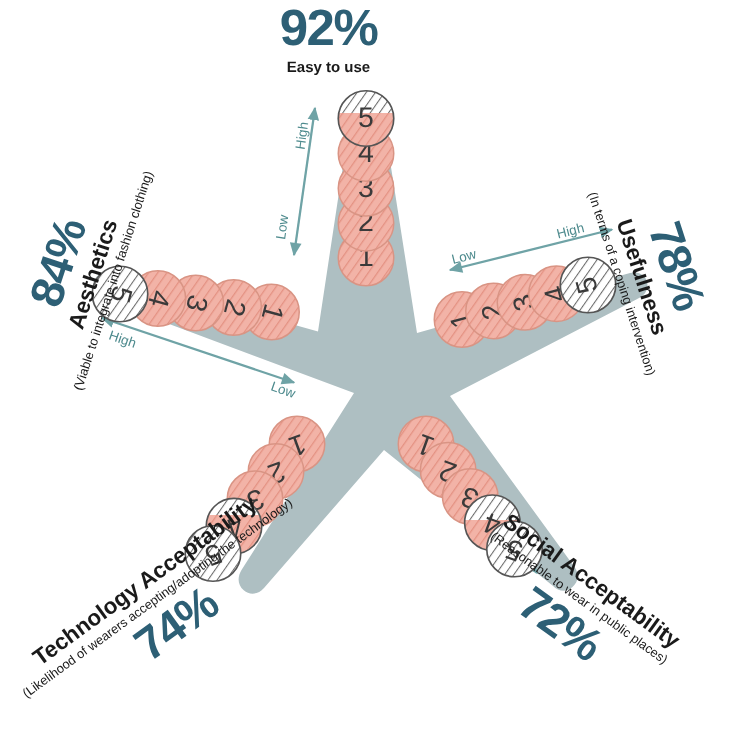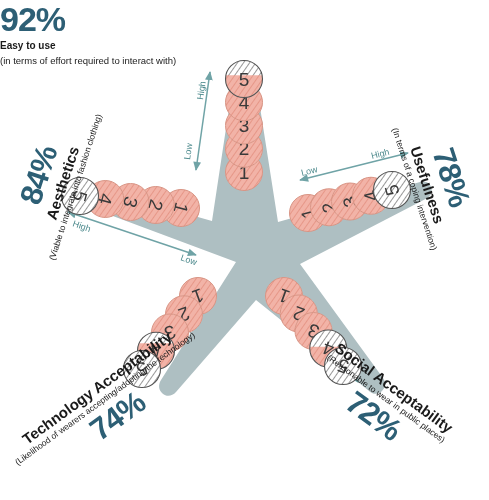--- a/index.html
+++ b/index.html
@@ -10,21 +10,21 @@
   }
   #stage{position:absolute;inset:0;width:489px;height:500px;}
   svg#star-svg{position:absolute;left:0;top:0;width:489px;height:500px;}
 
   .lbl{position:absolute;color:#2d5f75;}
   .pct{font-weight:bold;letter-spacing:-1px;color:#2d5f75;}
   .name{font-weight:bold;color:#1a1a1a;}
   .sub{color:#1a1a1a;}
 
   
-  #lab-top{left:0;top:2px;width:438px;}
+  #lab-top{left:0;top:2px;width:438px;text-align:center;}
   #lab-top .pct{font-size:34px;line-height:34px;}
   #lab-top .name{font-size:10px;line-height:18px;margin-top:1px;}
   #lab-top .sub{font-size:9.5px;line-height:11px;}
 
   
   #lab-left{left:-38px;top:150px;width:180px;text-align:center;
             transform:rotate(-72deg);transform-origin:50% 50%;}
   #lab-left .pct{font-size:31px;line-height:32px;}
   #lab-left .name{font-size:15px;line-height:17px;}
   #lab-left .sub{font-size:8.6px;line-height:10px;}
@@ -341,21 +341,20 @@
             <circle cx="80" cy="196" r="18.5" fill="none" stroke="#555555" stroke-width="1.1"></circle>
             <text x="80" y="196" text-anchor="middle" dominant-baseline="central" font-family="Liberation Sans, sans-serif" font-size="19" fill="#3a3a3a" transform="rotate(105 80 196)">5</text>
           </g>
         </g>
       </g>
   </svg>
 
   <div class="lbl" id="lab-top">
     <div class="pct">92%</div>
     <div class="name">Easy to use</div>
-    <div class="sub">(in terms of effort required to interact with)</div>
   </div>
 
   <div class="lbl" id="lab-left">
     <div class="pct">84%</div>
     <div class="name">Aesthetics</div>
     <div class="sub">(Viable to integrate into fashion clothing)</div>
   </div>
 
   <div class="lbl" id="lab-right">
     <div class="pct">78%</div>

